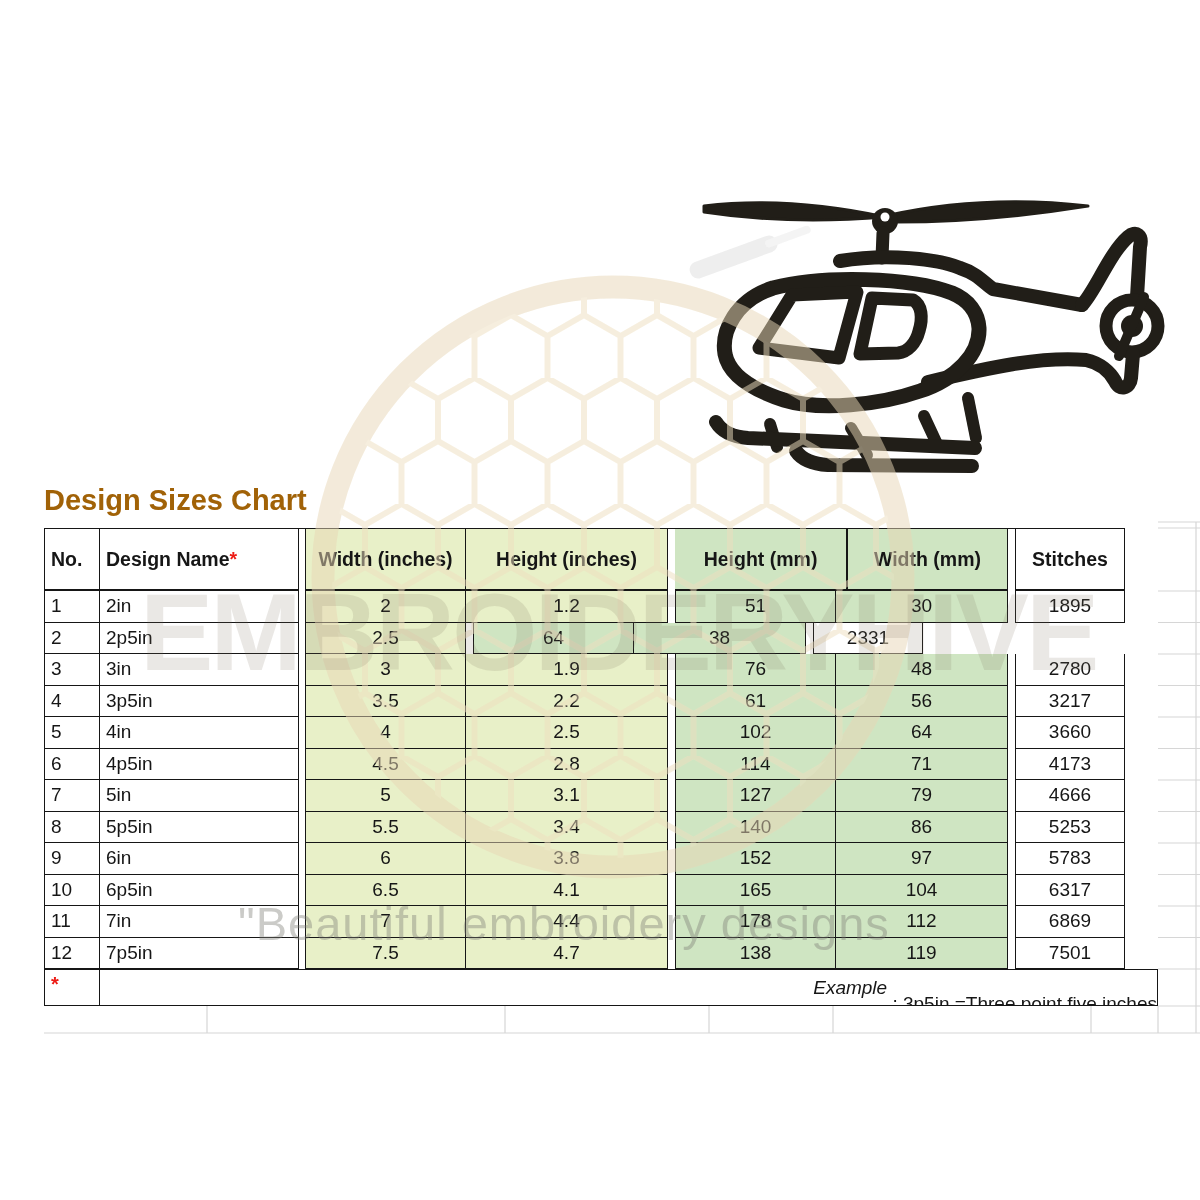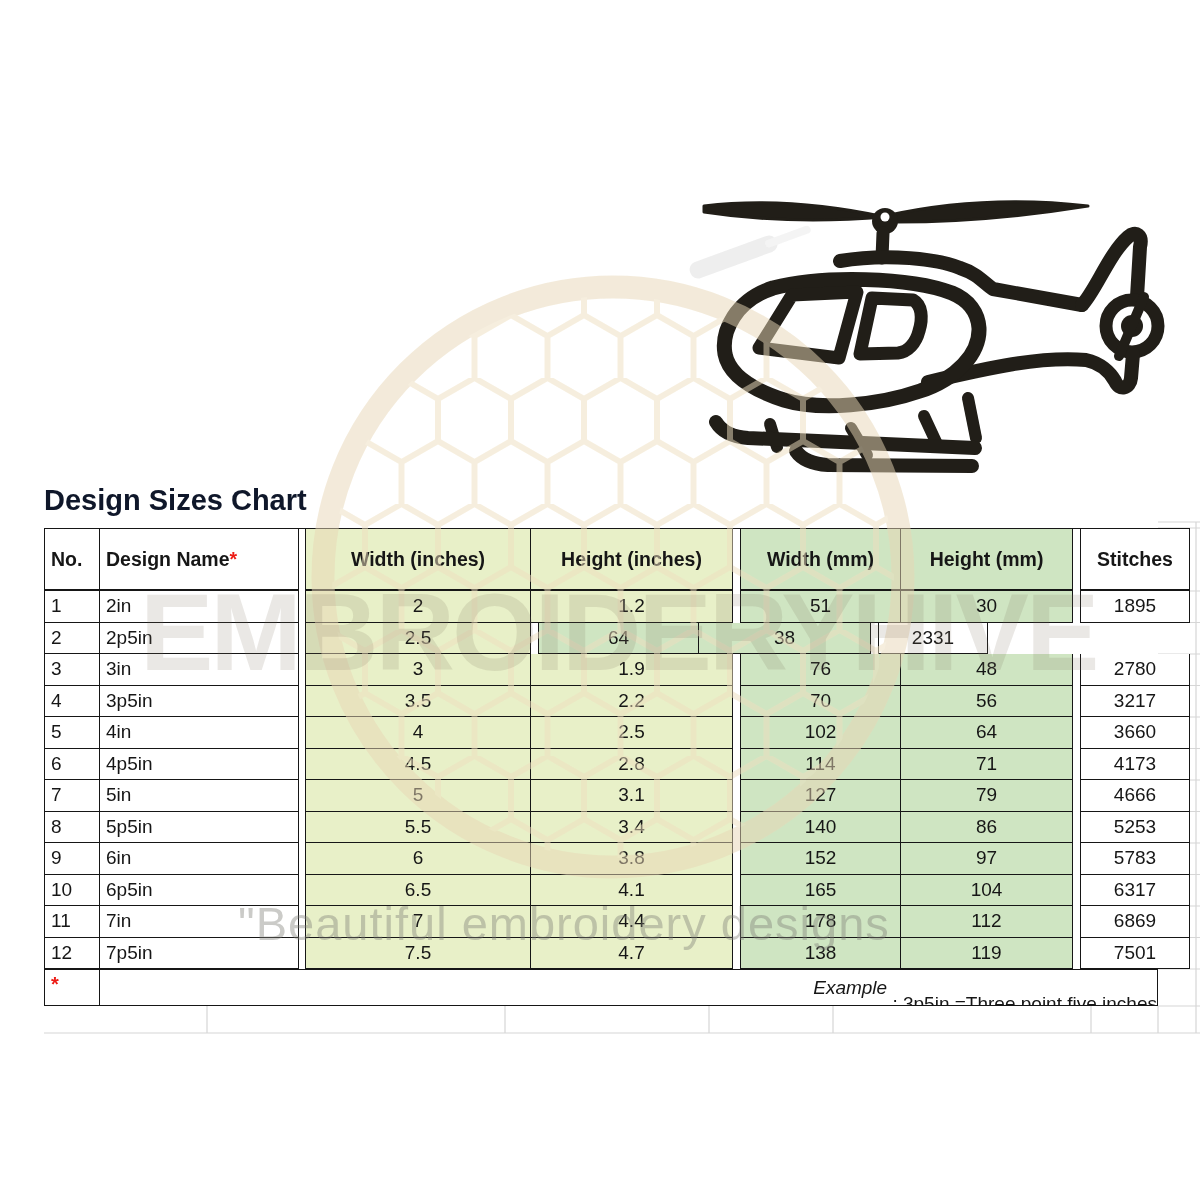--- a/index.html
+++ b/index.html
@@ -12,35 +12,35 @@
 
   
   .wm{position:absolute;left:0;top:0;width:1200px;height:1200px;z-index:6;pointer-events:none;}
   .wm-brand{position:absolute;left:140px;top:568px;font-size:110px;font-weight:bold;
             letter-spacing:-3px;color:rgba(125,112,92,0.16);white-space:nowrap;}
   .wm-tagline{position:absolute;left:238px;top:896px;font-size:47px;letter-spacing:1px;
             color:rgba(125,125,118,0.40);white-space:nowrap;}
 
   
   .title{position:absolute;left:44px;top:484px;font-size:29px;font-weight:bold;
-         color:#0f172a;z-index:2;white-space:nowrap;}
+         color:#a16207;z-index:2;white-space:nowrap;}
 
   
   .tbl{position:absolute;left:44px;top:528px;z-index:2;}
   .r{display:flex;height:31.5px;}
   .r.hd{height:63px;}
   .r.ft{height:37px;}
   .c{box-sizing:border-box;display:flex;align-items:center;justify-content:center;
      border-right:1.5px solid #161616;border-bottom:1.5px solid #161616;
      font-size:19px;color:#161616;background:#fff;overflow:hidden;white-space:nowrap;}
   .bl{border-left:1.5px solid #161616;}
   .bt{border-top:1.5px solid #161616;}
   .hd .c{font-weight:bold;font-size:19.5px;border-top:1.5px solid #161616;border-bottom-width:2px;}
   .gapc{border:none;background:transparent;}
-  .w-no{width:56px}.w-name{width:199px}.w-g1{width:6px}.w-win{width:226px}.w-hin{width:202px}
+  .w-no{width:56px}.w-name{width:199px}.w-g1{width:6px}.w-win{width:161px}.w-hin{width:202px}
   .w-g2{width:7px}.w-wmm{width:161px}.w-hmm{width:172px}.w-g3{width:7px}.w-st{width:110px}
   .w-span{width:1058px}
   .left{justify-content:flex-start;padding-left:6px;}
   .bg-in{background:#e8f0c8;}
   .bg-mm{background:#cfe5c2;}
   .red{color:#ed1c16;}
   .ft .c{font-size:19px;}
   .ft .marker{justify-content:flex-start;align-items:flex-start;padding:3px 0 0 6px;
               font-weight:bold;font-size:20px;}
   .ex-label{font-style:italic;}
@@ -89,22 +89,22 @@
     <div class="r hd">
       <div class="c w-no bl left">No.</div>
       <div class="c w-name left">
           <span>Design Name</span>
           <span class="red">*</span>
         </div>
       <div class="c w-g1 gapc"></div>
       <div class="c w-win bl bg-in">Width (inches)</div>
       <div class="c w-hin bg-in">Height (inches)</div>
       <div class="c w-g2 gapc"></div>
+      <div class="c w-hmm bg-mm">Height (mm)</div>
       <div class="c w-wmm bl bg-mm">Width (mm)</div>
-      <div class="c w-hmm bg-mm">Height (mm)</div>
       <div class="c w-g3 gapc"></div>
       <div class="c w-st bl">Stitches</div>
     </div>
 
     <div class="r">
       <div class="c w-no bl left">1</div>
       <div class="c w-name left">2in</div>
       <div class="c w-g1 gapc"></div>
       <div class="c w-win bl bg-in">2</div>
       <div class="c w-hin bg-in">1.2</div>
@@ -140,21 +140,21 @@
       <div class="c w-st bl">2780</div>
     </div>
 
     <div class="r">
       <div class="c w-no bl left">4</div>
       <div class="c w-name left">3p5in</div>
       <div class="c w-g1 gapc"></div>
       <div class="c w-win bl bg-in">3.5</div>
       <div class="c w-hin bg-in">2.2</div>
       <div class="c w-g2 gapc"></div>
-      <div class="c w-wmm bl bg-mm">70</div>
+      <div class="c w-wmm bl bg-mm">61</div>
       <div class="c w-hmm bg-mm">56</div>
       <div class="c w-g3 gapc"></div>
       <div class="c w-st bl">3217</div>
     </div>
 
     <div class="r">
       <div class="c w-no bl left">5</div>
       <div class="c w-name left">4in</div>
       <div class="c w-g1 gapc"></div>
       <div class="c w-win bl bg-in">4</div>

